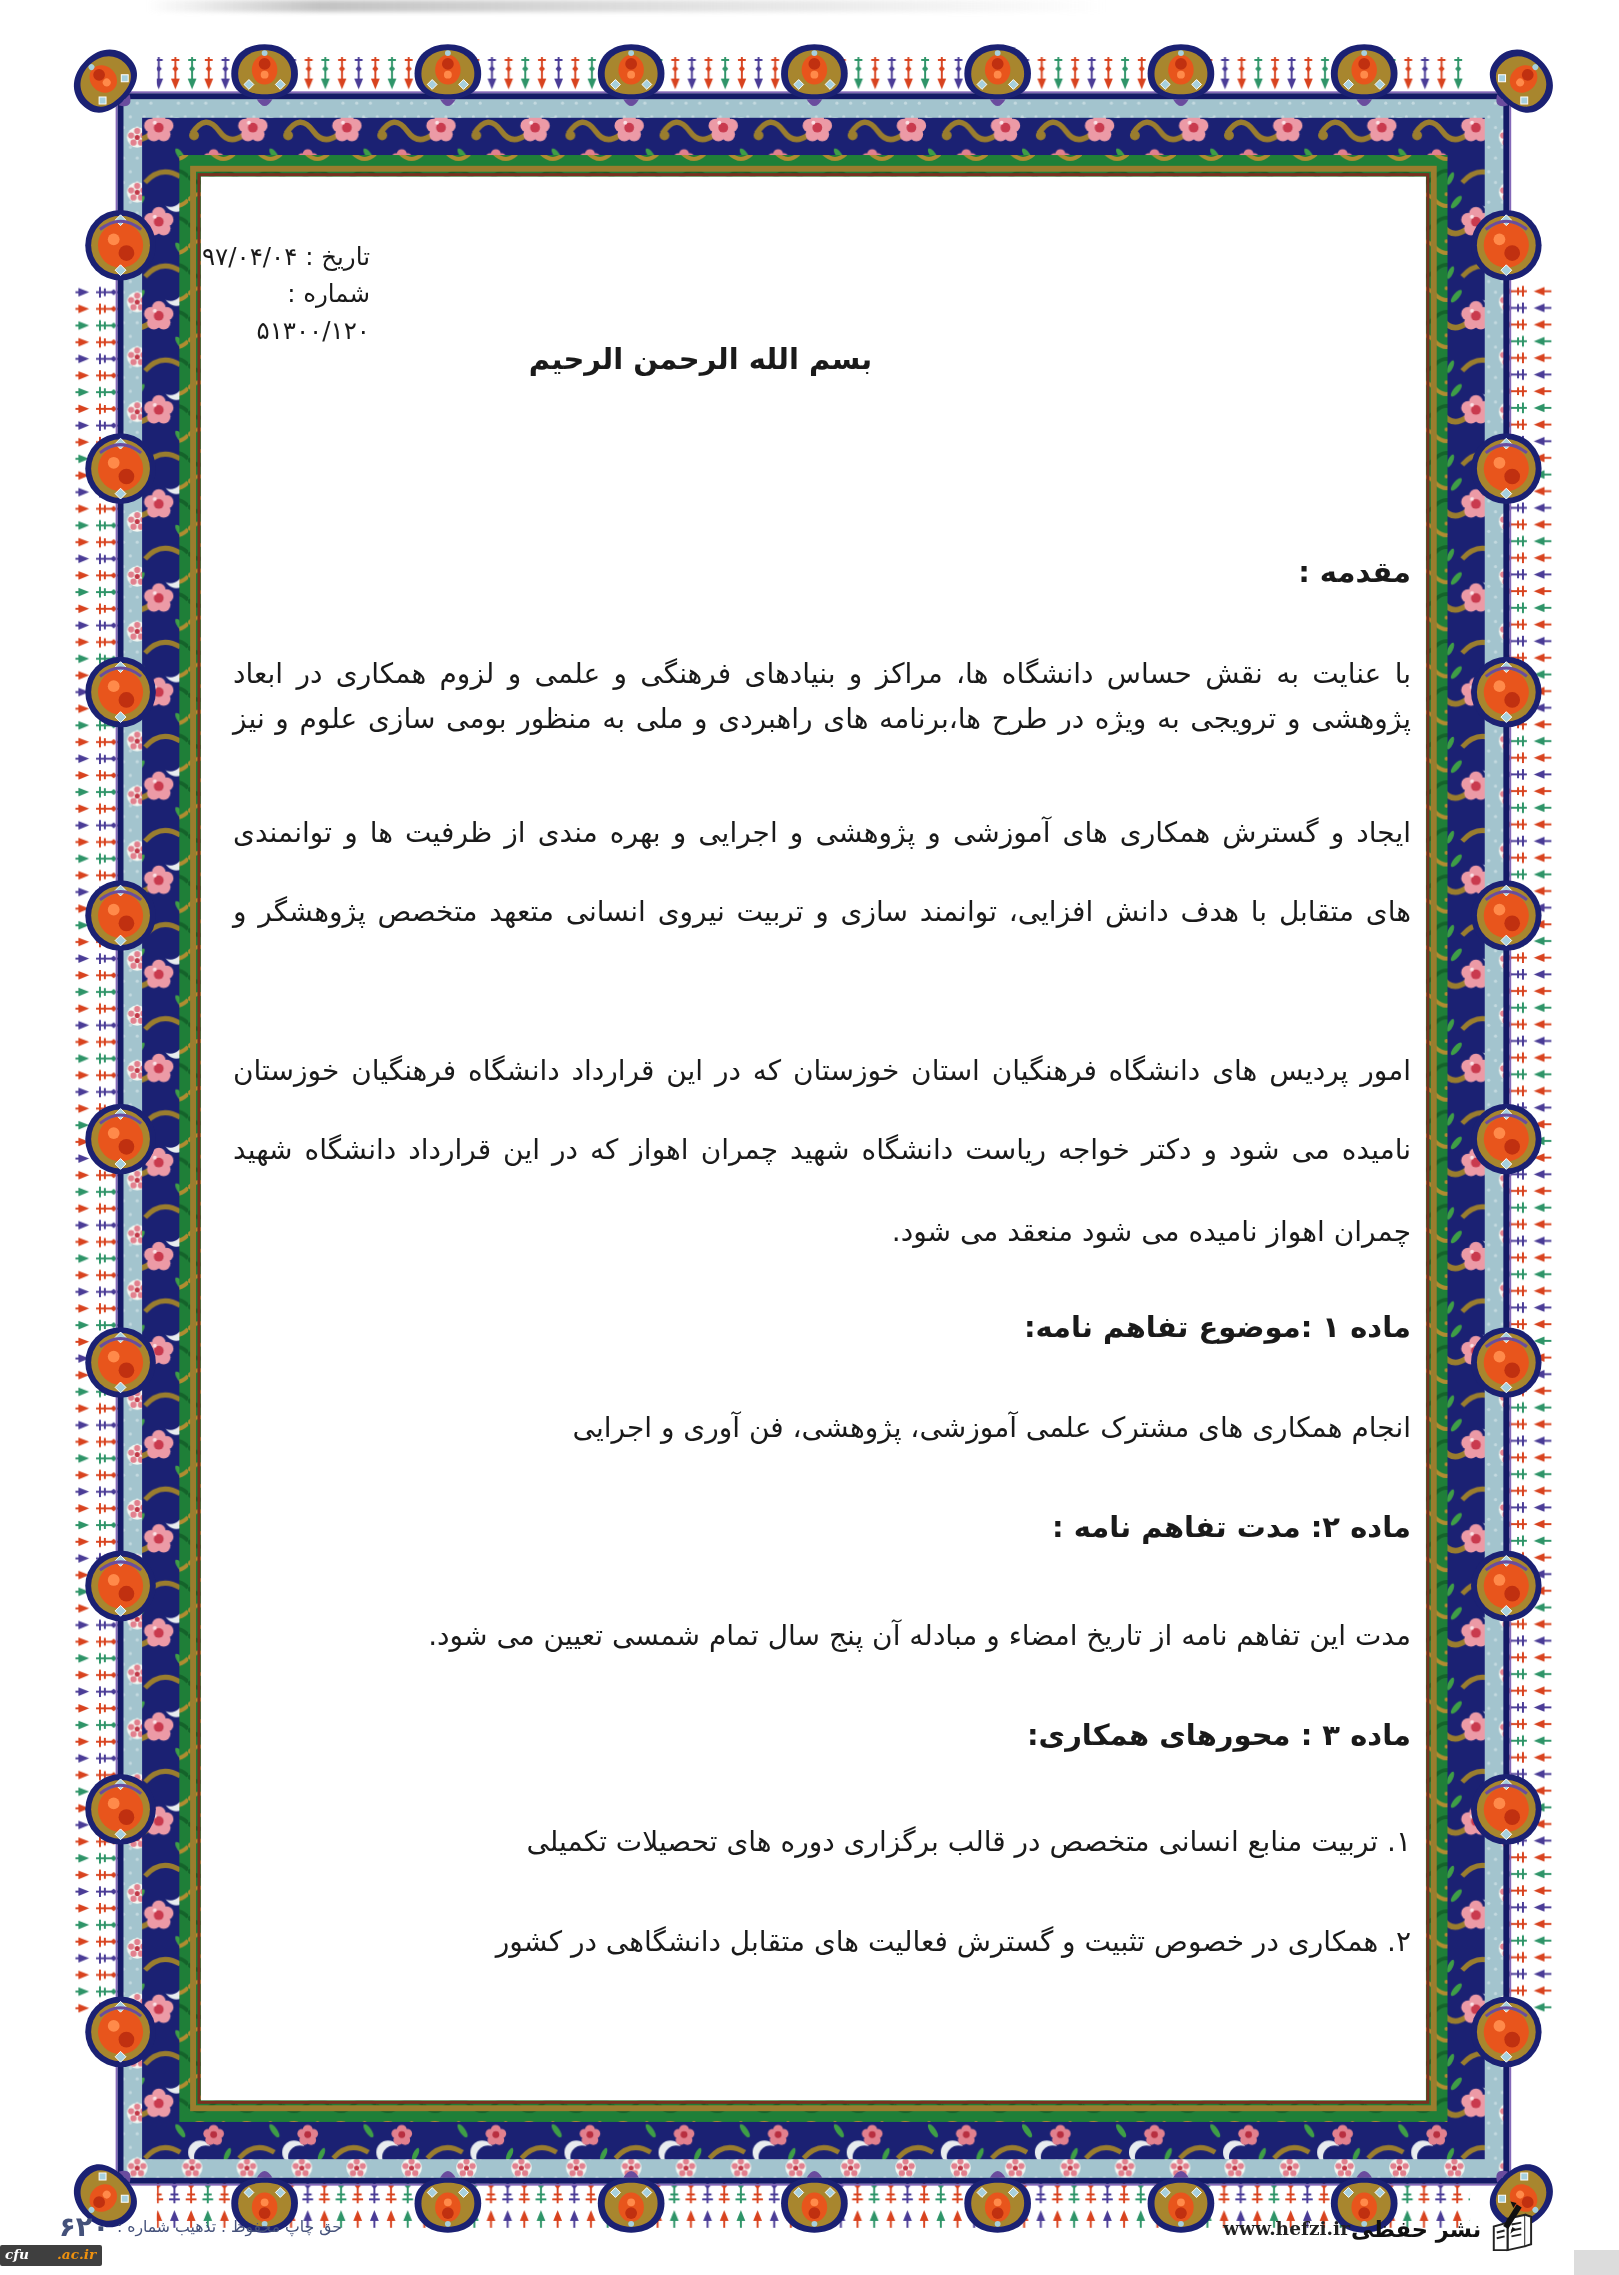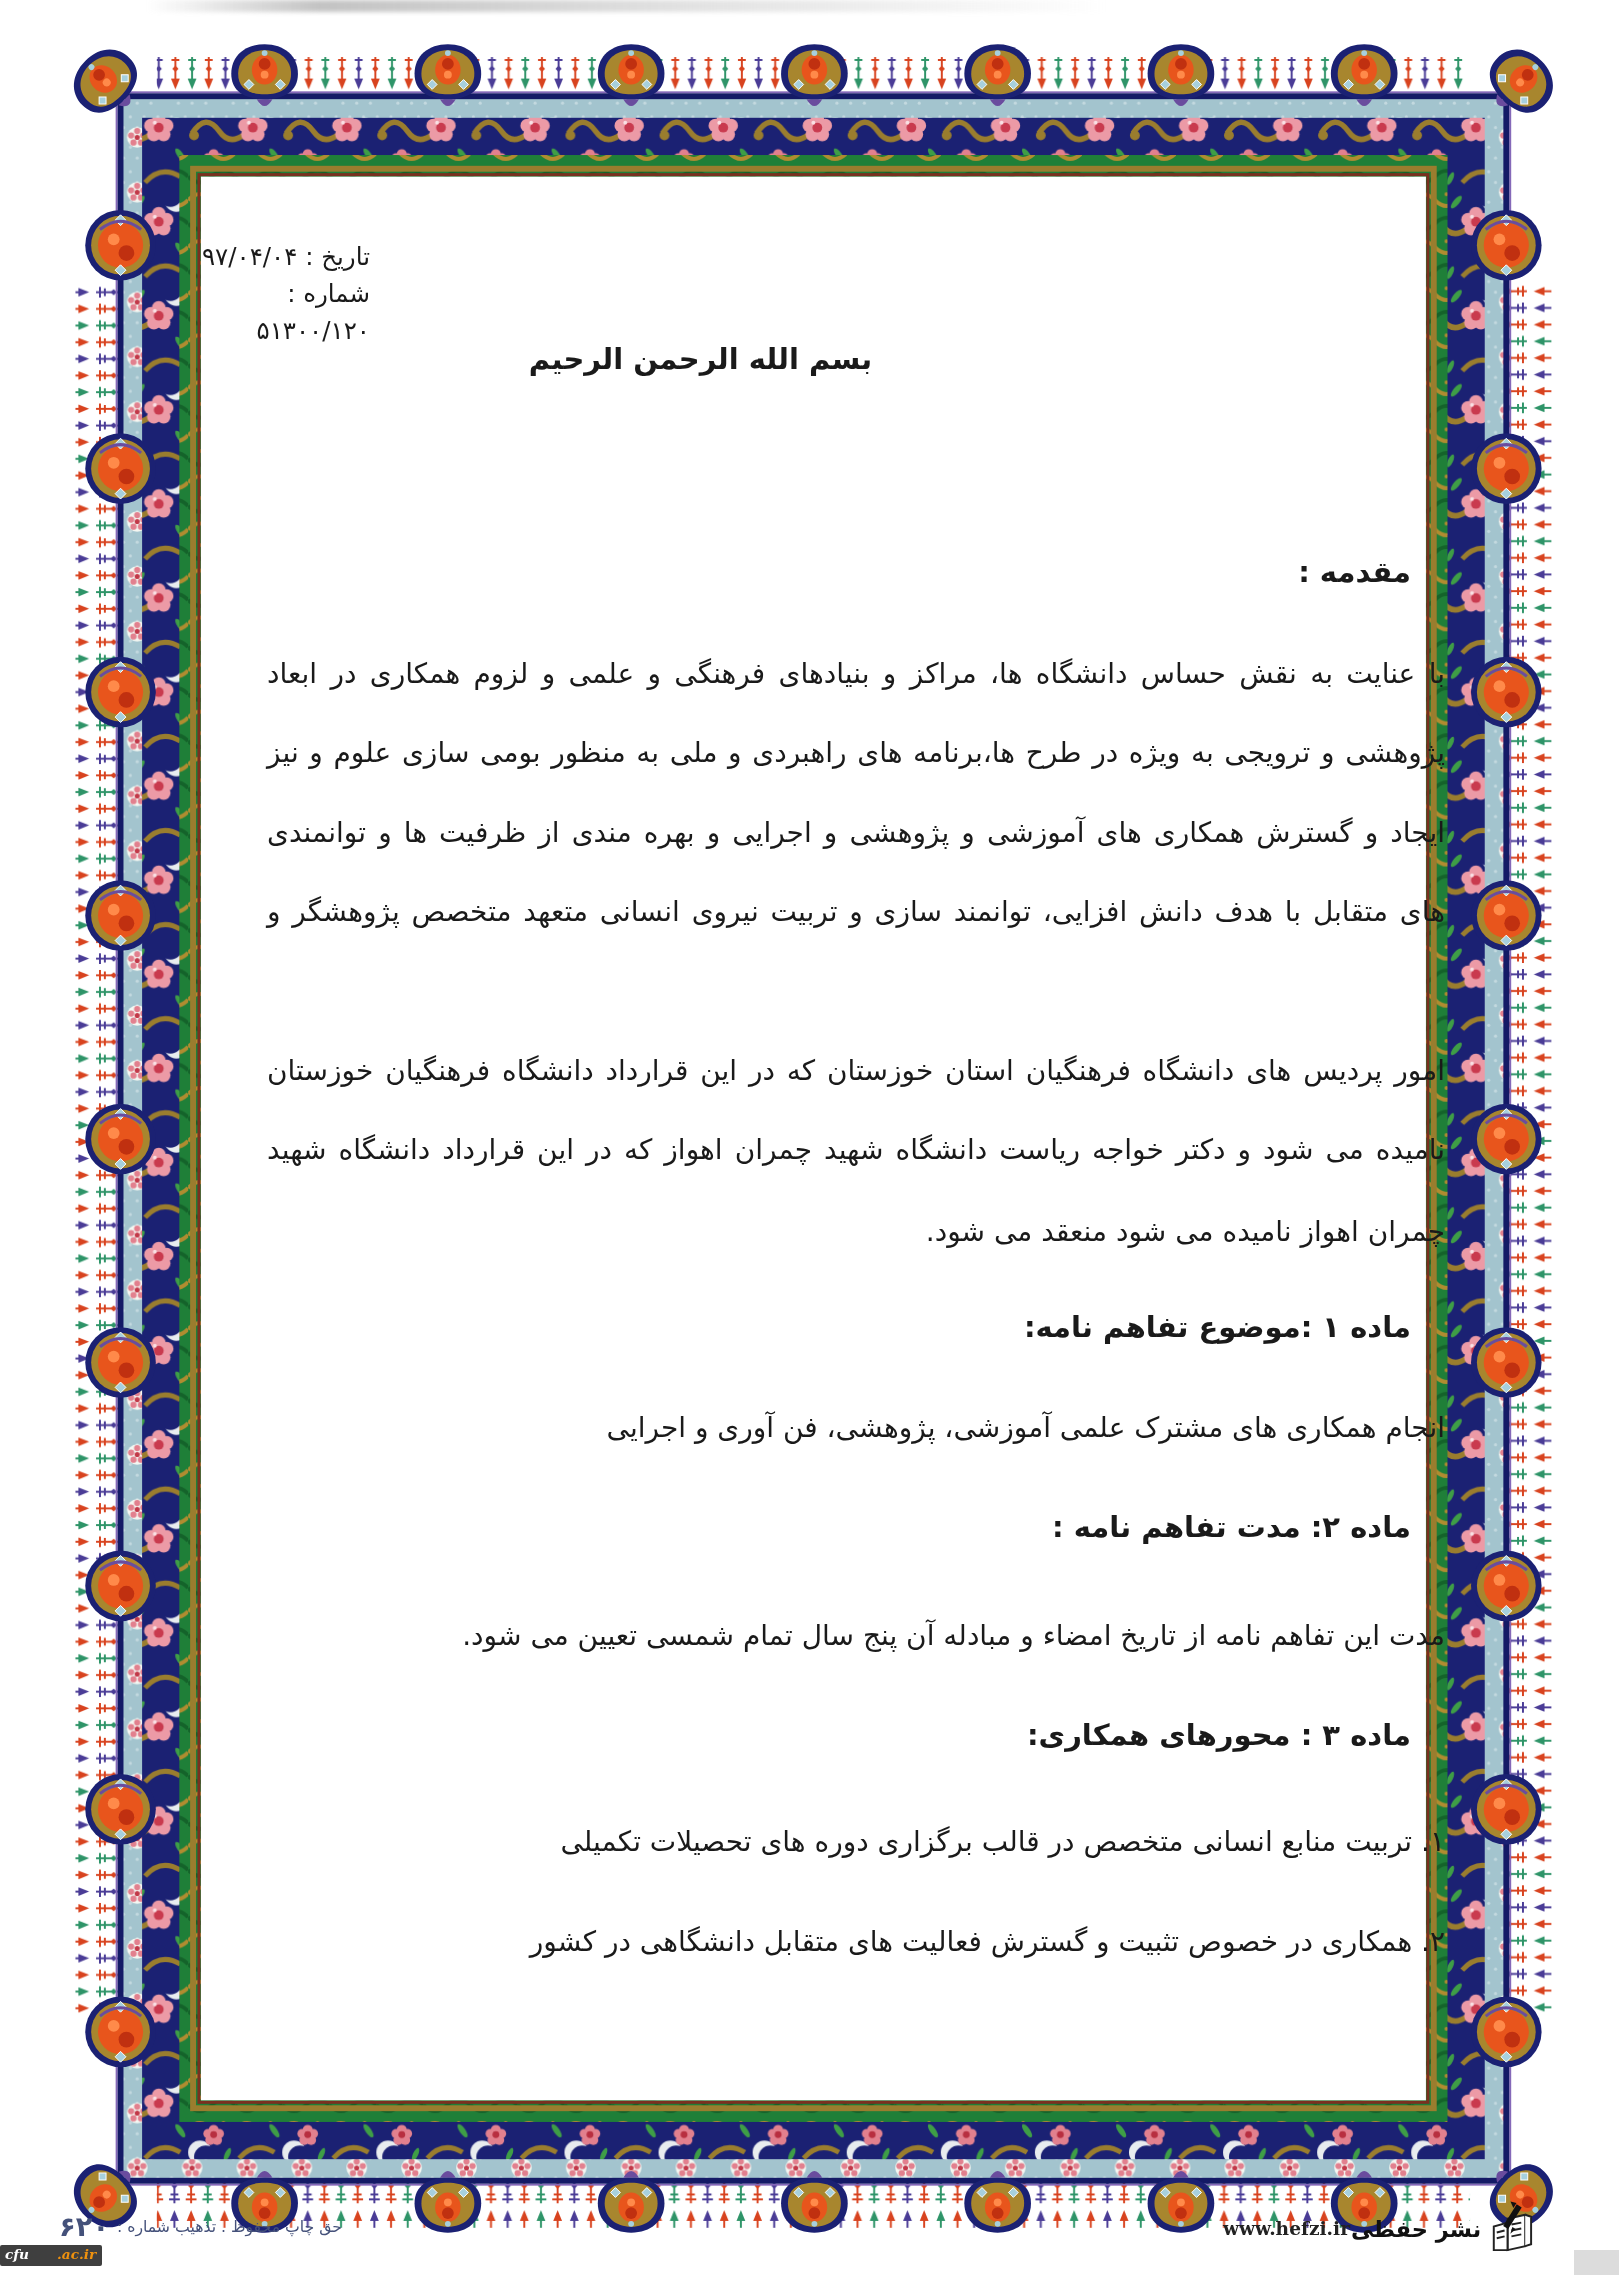--- a/index.html
+++ b/index.html
@@ -12,21 +12,20 @@
     overflow:hidden;
   }
   .abs{position:absolute;}
   #ornament-svg{position:absolute;left:0;top:0;z-index:0;}
   #text-layer{position:absolute;left:0;top:0;width:1619px;height:2276px;z-index:2;}
   .rtl{direction:rtl;unicode-bidi:isolate;}
   .body-line{
     left:233px;width:1178px;
     font-size:28px;line-height:41px;
     text-align:right;
-    margin-left:34px;
   }
   .just{text-align:justify;text-align-last:justify;}
   .heading{
     left:233px;width:1178px;
     font-weight:bold;font-size:29px;line-height:41px;
     text-align:right;
   }
   .centered{left:201px;width:999px;text-align:center;}
   .meta-line{
     left:174px;width:196px;text-align:right;
@@ -286,21 +285,21 @@
 
   <div class="abs rtl meta-line" style="top:238px">تاریخ : ۹۷/۰۴/۰۴</div>
   <div class="abs rtl meta-line" style="top:275px">شماره : ۵۱۳۰۰/۱۲۰</div>
 
   <div class="abs rtl centered" style="top:342px;font-weight:bold;font-size:29px">بسم الله الرحمن الرحیم</div>
 
 
   <div class="abs rtl heading" style="top:552px">مقدمه :</div>
 
   <div class="abs rtl body-line just" style="top:653px">با عنایت به نقش حساس دانشگاه ها، مراکز و بنیادهای فرهنگی و علمی و لزوم همکاری در ابعاد</div>
-  <div class="abs rtl body-line just" style="top:732px">پژوهشی و ترویجی به ویژه در طرح ها،برنامه های راهبردی و ملی به منظور بومی سازی علوم و نیز</div>
+  <div class="abs rtl body-line just" style="top:698px">پژوهشی و ترویجی به ویژه در طرح ها،برنامه های راهبردی و ملی به منظور بومی سازی علوم و نیز</div>
   <div class="abs rtl body-line just" style="top:812px">ایجاد و گسترش همکاری های آموزشی و پژوهشی و اجرایی و  بهره مندی از ظرفیت ها و توانمندی</div>
   <div class="abs rtl body-line just" style="top:891px">های متقابل با هدف دانش افزایی، توانمند سازی و تربیت نیروی انسانی متعهد متخصص پژوهشگر و</div>
   <div class="abs rtl body-line just" style="top:1050px">امور پردیس های دانشگاه فرهنگیان استان خوزستان که در این قرارداد دانشگاه فرهنگیان خوزستان</div>
   <div class="abs rtl body-line just" style="top:1129px">نامیده می شود و دکتر خواجه ریاست دانشگاه شهید چمران اهواز که در این قرارداد دانشگاه شهید</div>
   <div class="abs rtl body-line" style="top:1211px">چمران اهواز نامیده می شود منعقد می شود.</div>
 
   <div class="abs rtl heading" style="top:1307px">ماده ۱ :موضوع تفاهم نامه:</div>
   <div class="abs rtl body-line" style="top:1407px">انجام همکاری های مشترک علمی آموزشی، پژوهشی، فن آوری و اجرایی</div>
 
   <div class="abs rtl heading" style="top:1507px">ماده ۲: مدت تفاهم نامه :</div>

